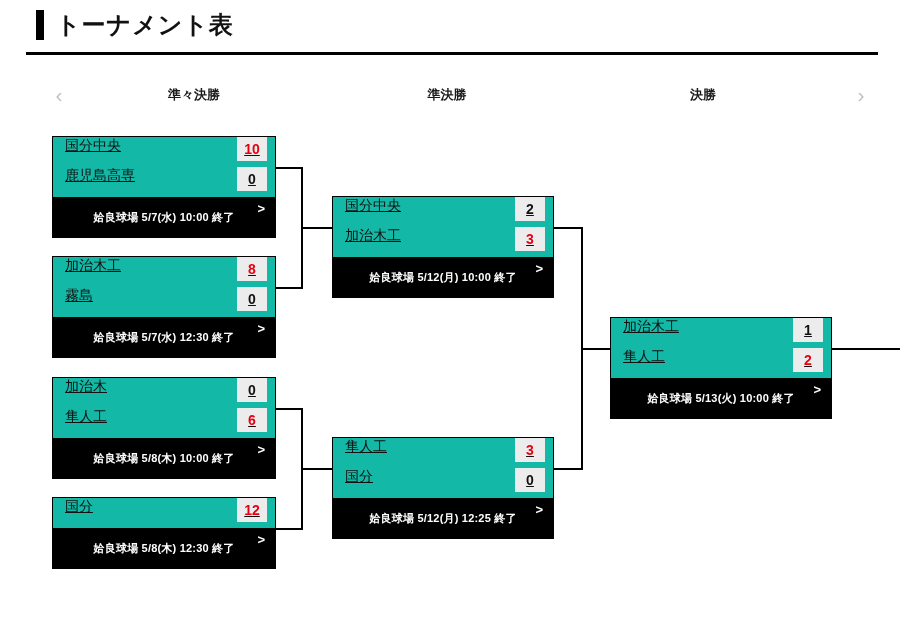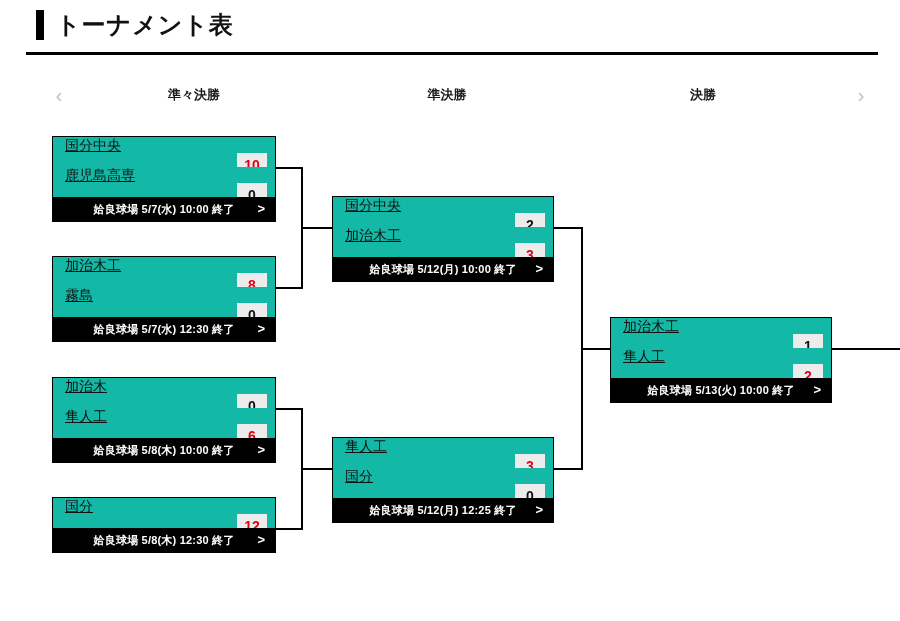--- a/index.html
+++ b/index.html
@@ -132,27 +132,26 @@
   .team-score {
     flex: 0 0 auto;
     width: 30px;
     height: 24px;
     line-height: 24px;
     text-align: center;
     font-size: 14px;
     font-weight: bold;
     background: #ececec;
     color: #111111;
-    margin-top: 16px;
   }
   .team-score.win {
     color: #e60012;
   }
   .card-footer {
-    height: 24px;
+    height: 40px;
     background: #000000;
     display: flex;
     align-items: center;
     justify-content: center;
     position: relative;
   }
   .footer-text {
     font-size: 11px;
     font-weight: bold;
     color: #ffffff;

